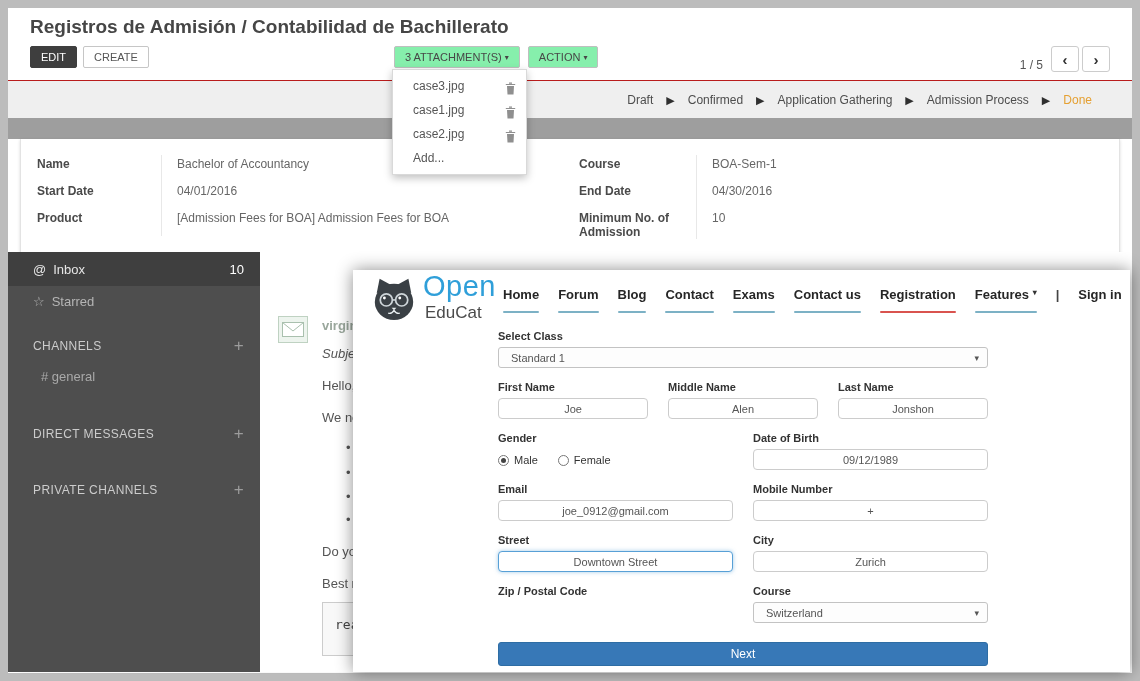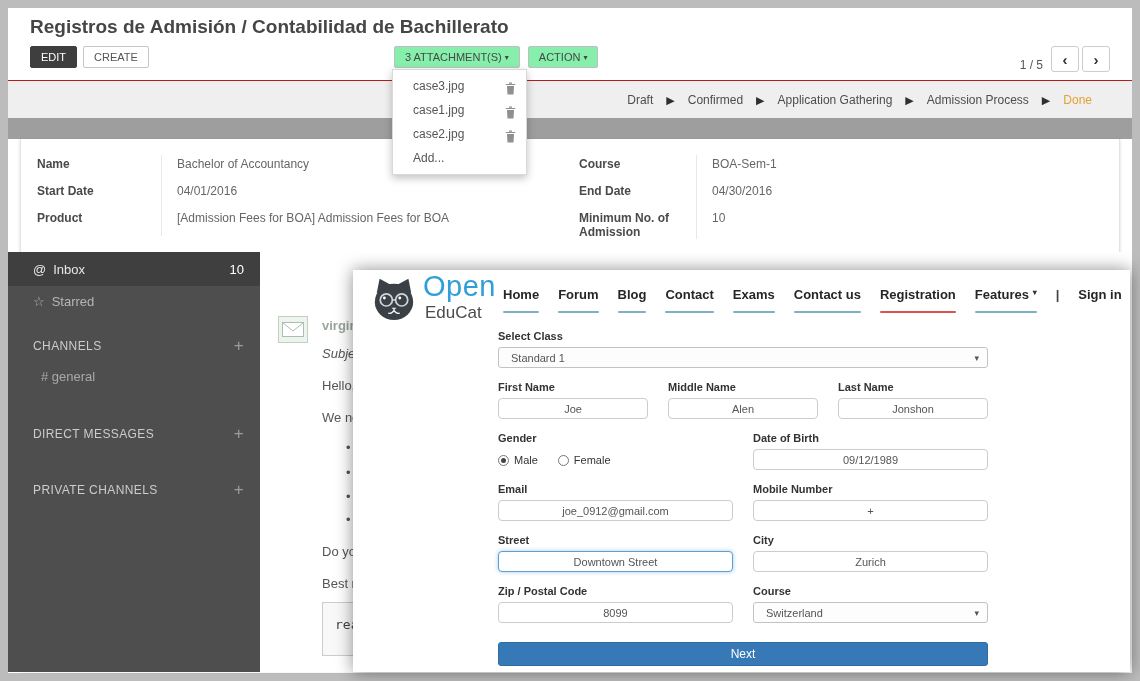--- a/index.html
+++ b/index.html
@@ -342,21 +342,20 @@
         </div>
         <div class="col2">
           <div class="reg-label">City</div>
           <input class="reg-input" value="Zurich" style="">
         </div>
       </div>
 
       <div class="reg-row">
         <div class="col2">
           <div class="reg-label">Zip / Postal Code</div>
-          <input class="reg-input" value="8099" style="">
         </div>
         <div class="col2">
           <div class="reg-label">Course</div>
           <div class="selectbox">
             <span>Switzerland</span>
             <span class="sel-caret">▾</span>
           </div>
         </div>
       </div>
 

